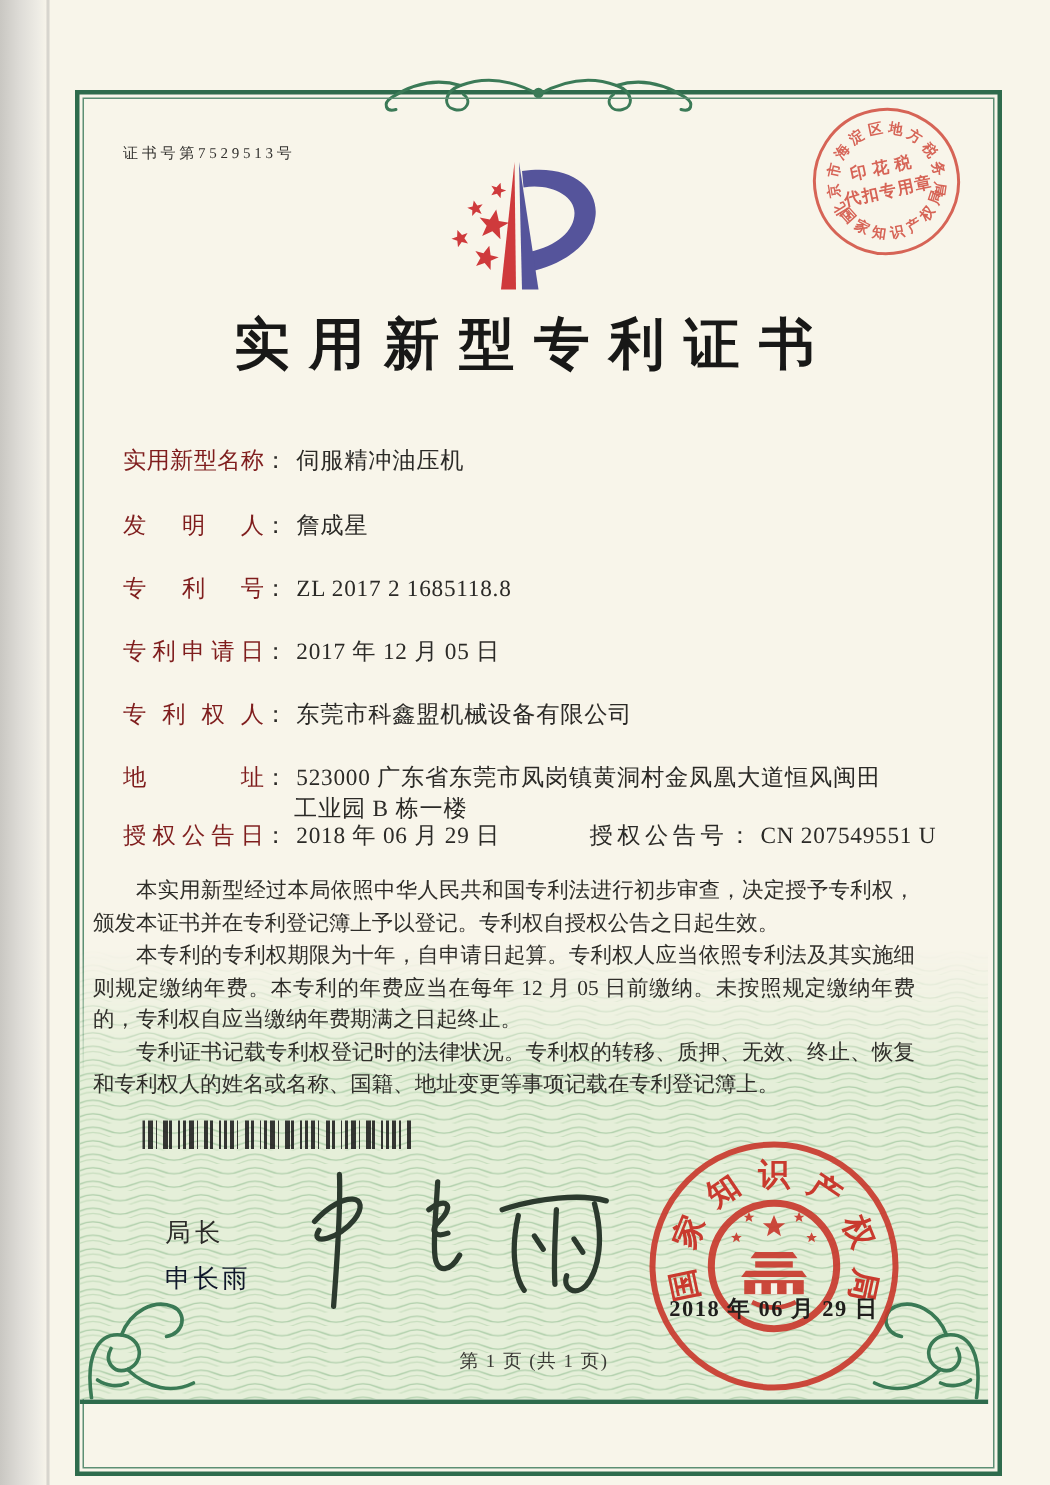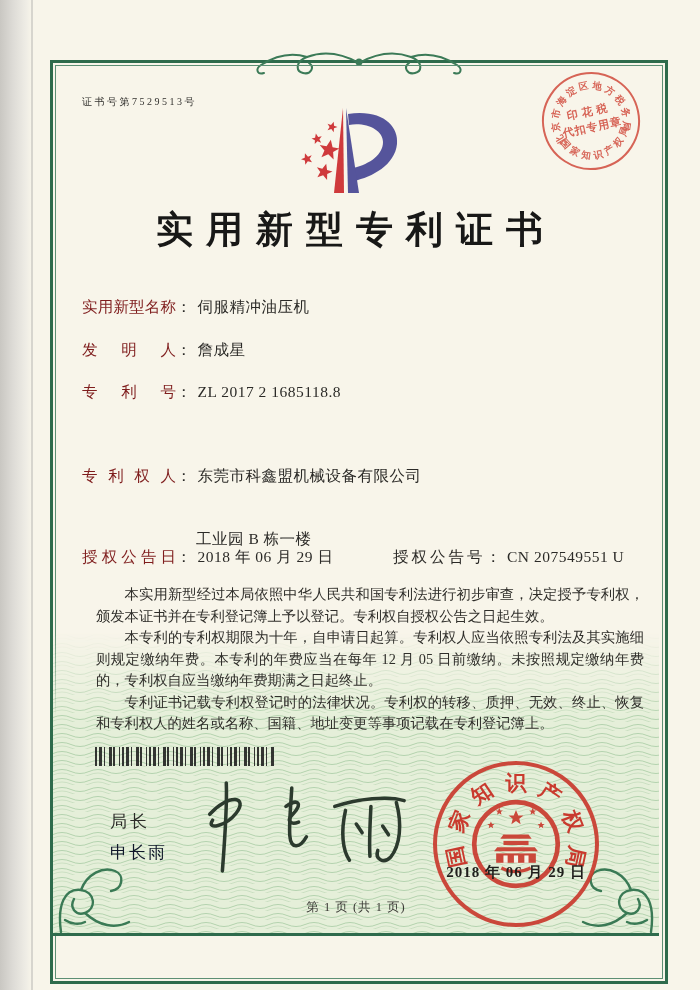--- a/index.html
+++ b/index.html
@@ -28,21 +28,21 @@
   .cert-no{position:absolute;left:82px;top:95px;font-size:10px;color:#33322f;letter-spacing:2.5px;}
   .title{position:absolute;left:50px;top:205px;width:612px;text-align:center;
     font-size:37px;font-weight:700;color:#181817;letter-spacing:13px;}
   .field-row{position:absolute;left:82px;font-size:15.5px;color:#2b2a27;white-space:nowrap;}
   .flabel{display:inline-block;width:94px;text-align:justify;text-align-last:justify;color:#7f1d1d;}
   .fcolon{display:inline-block;margin-right:6px;}
   .fvalue{letter-spacing:.5px;}
   .addr2{position:absolute;left:196px;top:529px;font-size:15.5px;color:#2b2a27;letter-spacing:.5px;}
   .grant-right{position:absolute;left:393px;top:547px;font-size:15.5px;color:#2b2a27;white-space:nowrap;}
   .grant-right .glabel{letter-spacing:3px;font-family:Liberation Serif, serif;}
-  .body-text{position:absolute;left:96px;top:584px;width:548px;font-size:14.3px;
+  .body-text{position:absolute;left:62px;top:584px;width:548px;font-size:14.3px;
     line-height:21.5px;color:#2f2e2a;text-align:justify;z-index:2;font-family:Liberation Serif, serif;}
   .body-text p{margin:0;text-indent:2em;}
   .footer{position:absolute;left:50px;top:899px;width:612px;text-align:center;
     font-size:12.5px;color:#3a3935;z-index:2;letter-spacing:1px;}
   
   .barcode{position:absolute;left:95px;top:747px;width:180px;height:19px;z-index:2;opacity:.88;
     background:repeating-linear-gradient(90deg,
       #1c1c1c 0 2px,transparent 2px 4px,#1c1c1c 4px 7px,transparent 7px 9px,
       #1c1c1c 9px 10px,transparent 10px 14px,#1c1c1c 14px 17px,transparent 17px 18px,
       #1c1c1c 18px 20px,transparent 20px 24px,#1c1c1c 24px 25px,transparent 25px 27px);}
@@ -168,22 +168,28 @@
 
   <div class="field-row" style="top:297px">
     <span class="flabel">实用新型名称</span><span class="fcolon">：</span><span class="fvalue">伺服精冲油压机</span>
   </div>
   <div class="field-row" style="top:340px">
     <span class="flabel">发明人</span><span class="fcolon">：</span><span class="fvalue">詹成星</span>
   </div>
   <div class="field-row" style="top:382px">
     <span class="flabel">专利号</span><span class="fcolon">：</span><span class="fvalue">ZL 2017 2 1685118.8</span>
   </div>
+  <div class="field-row" style="top:424px">
+    <span class="flabel">专利申请日</span><span class="fcolon">：</span><span class="fvalue">2017 年 12 月 05 日</span>
+  </div>
   <div class="field-row" style="top:466px">
     <span class="flabel">专利权人</span><span class="fcolon">：</span><span class="fvalue">东莞市科鑫盟机械设备有限公司</span>
+  </div>
+  <div class="field-row" style="top:508px">
+    <span class="flabel">地址</span><span class="fcolon">：</span><span class="fvalue">523000 广东省东莞市凤岗镇黄洞村金凤凰大道恒风闽田</span>
   </div>
   <div class="addr2">工业园 B 栋一楼</div>
   <div class="field-row" style="top:547px">
     <span class="flabel">授权公告日</span><span class="fcolon">：</span><span class="fvalue">2018 年 06 月 29 日</span>
   </div>
   <div class="grant-right">
     <span class="glabel">授权公告号</span><span class="fcolon">：</span><span class="fvalue">CN 207549551 U</span>
   </div>
 
   <div class="body-text">

